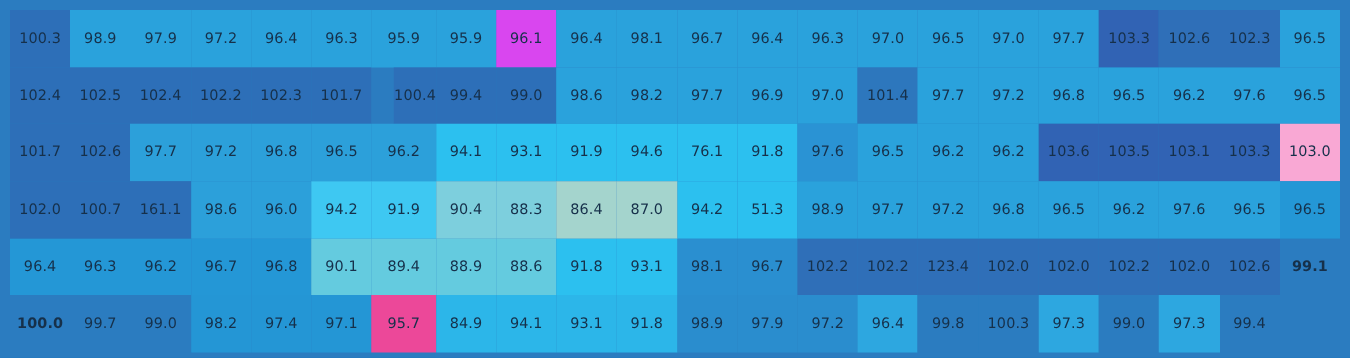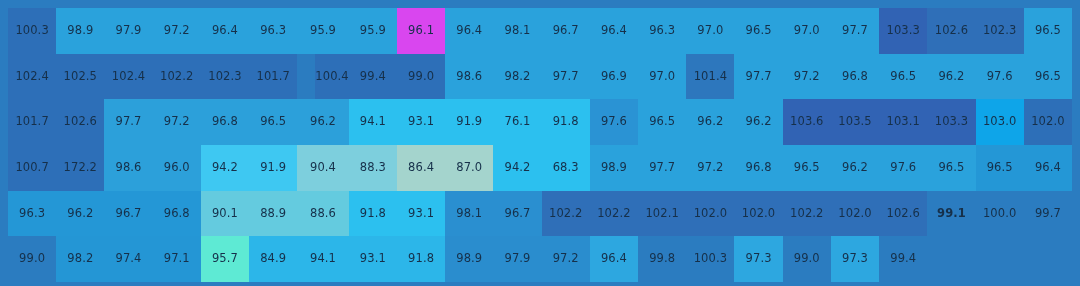--- a/index.html
+++ b/index.html
@@ -205,20 +205,23 @@
       <div class="hm-cell" style="background-color: rgb(44, 192, 239); color: rgb(22, 48, 74);">
         <span class="hm-val">94.1</span>
       </div>
       <div class="hm-cell" style="background-color: rgb(44, 192, 239); color: rgb(22, 48, 74);">
         <span class="hm-val">93.1</span>
       </div>
       <div class="hm-cell" style="background-color: rgb(44, 192, 239); color: rgb(22, 48, 74);">
         <span class="hm-val">91.9</span>
       </div>
       <div class="hm-cell" style="background-color: rgb(44, 192, 239); color: rgb(22, 48, 74);">
+        <span class="hm-val">94.6</span>
+      </div>
+      <div class="hm-cell" style="background-color: rgb(44, 192, 239); color: rgb(22, 48, 74);">
         <span class="hm-val">76.1</span>
       </div>
       <div class="hm-cell" style="background-color: rgb(44, 192, 239); color: rgb(22, 48, 74);">
         <span class="hm-val">91.8</span>
       </div>
       <div class="hm-cell" style="background-color: rgb(42, 147, 212); color: rgb(22, 48, 74);">
         <span class="hm-val">97.6</span>
       </div>
       <div class="hm-cell" style="background-color: rgb(42, 162, 220); color: rgb(22, 48, 74);">
         <span class="hm-val">96.5</span>
@@ -234,31 +237,31 @@
       </div>
       <div class="hm-cell" style="background-color: rgb(49, 99, 180); color: rgb(22, 48, 74);">
         <span class="hm-val">103.5</span>
       </div>
       <div class="hm-cell" style="background-color: rgb(49, 99, 180); color: rgb(22, 48, 74);">
         <span class="hm-val">103.1</span>
       </div>
       <div class="hm-cell" style="background-color: rgb(49, 99, 180); color: rgb(22, 48, 74);">
         <span class="hm-val">103.3</span>
       </div>
-      <div class="hm-cell" style="background-color: #0ea5e9; color: rgb(22, 48, 74);">
+      <div class="hm-cell" style="background-color: #f9a8d4; color: rgb(22, 48, 74);">
         <span class="hm-val">103.0</span>
       </div>
       <div class="hm-cell" style="background-color: rgb(45, 111, 184); color: rgb(22, 48, 74);">
         <span class="hm-val">102.0</span>
       </div>
       <div class="hm-cell" style="background-color: rgb(45, 111, 184); color: rgb(22, 48, 74);">
         <span class="hm-val">100.7</span>
       </div>
       <div class="hm-cell" style="background-color: rgb(45, 111, 184); color: rgb(22, 48, 74);">
-        <span class="hm-val">172.2</span>
+        <span class="hm-val">161.1</span>
       </div>
       <div class="hm-cell" style="background-color: rgb(44, 160, 218); color: rgb(22, 48, 74);">
         <span class="hm-val">98.6</span>
       </div>
       <div class="hm-cell" style="background-color: rgb(44, 160, 218); color: rgb(22, 48, 74);">
         <span class="hm-val">96.0</span>
       </div>
       <div class="hm-cell" style="background-color: rgb(62, 200, 242); color: rgb(22, 48, 74);">
         <span class="hm-val">94.2</span>
       </div>
@@ -274,21 +277,21 @@
       <div class="hm-cell" style="background-color: rgb(164, 212, 205); color: rgb(22, 48, 74);">
         <span class="hm-val">86.4</span>
       </div>
       <div class="hm-cell" style="background-color: rgb(164, 212, 205); color: rgb(22, 48, 74); align-items: center;">
         <span class="hm-val">87.0</span>
       </div>
       <div class="hm-cell" style="background-color: rgb(44, 192, 239); color: rgb(22, 48, 74);">
         <span class="hm-val">94.2</span>
       </div>
       <div class="hm-cell" style="background-color: rgb(44, 192, 239); color: rgb(22, 48, 74);">
-        <span class="hm-val">68.3</span>
+        <span class="hm-val">51.3</span>
       </div>
       <div class="hm-cell" style="background-color: rgb(42, 162, 220); color: rgb(22, 48, 74);">
         <span class="hm-val">98.9</span>
       </div>
       <div class="hm-cell" style="background-color: rgb(42, 162, 220); color: rgb(22, 48, 74);">
         <span class="hm-val">97.7</span>
       </div>
       <div class="hm-cell" style="background-color: rgb(42, 162, 220); color: rgb(22, 48, 74);">
         <span class="hm-val">97.2</span>
       </div>
@@ -322,20 +325,23 @@
       <div class="hm-cell" style="background-color: rgb(36, 151, 214); color: rgb(22, 48, 74);">
         <span class="hm-val">96.7</span>
       </div>
       <div class="hm-cell" style="background-color: rgb(36, 151, 214); color: rgb(22, 48, 74);">
         <span class="hm-val">96.8</span>
       </div>
       <div class="hm-cell" style="background-color: rgb(100, 203, 223); color: rgb(22, 48, 74);">
         <span class="hm-val">90.1</span>
       </div>
       <div class="hm-cell" style="background-color: rgb(100, 203, 223); color: rgb(22, 48, 74);">
+        <span class="hm-val">89.4</span>
+      </div>
+      <div class="hm-cell" style="background-color: rgb(100, 203, 223); color: rgb(22, 48, 74);">
         <span class="hm-val">88.9</span>
       </div>
       <div class="hm-cell" style="background-color: rgb(100, 203, 223); color: rgb(22, 48, 74);">
         <span class="hm-val">88.6</span>
       </div>
       <div class="hm-cell" style="background-color: rgb(44, 192, 239); color: rgb(22, 48, 74);">
         <span class="hm-val">91.8</span>
       </div>
       <div class="hm-cell" style="background-color: rgb(44, 192, 239); color: rgb(22, 48, 74);">
         <span class="hm-val">93.1</span>
@@ -346,59 +352,59 @@
       <div class="hm-cell" style="background-color: rgb(42, 143, 208); color: rgb(22, 48, 74);">
         <span class="hm-val">96.7</span>
       </div>
       <div class="hm-cell" style="background-color: rgb(47, 111, 184); color: rgb(22, 48, 74);">
         <span class="hm-val">102.2</span>
       </div>
       <div class="hm-cell" style="background-color: rgb(47, 111, 184); color: rgb(22, 48, 74);">
         <span class="hm-val">102.2</span>
       </div>
       <div class="hm-cell" style="background-color: rgb(47, 111, 184); color: rgb(22, 48, 74);">
-        <span class="hm-val">102.1</span>
+        <span class="hm-val">123.4</span>
       </div>
       <div class="hm-cell" style="background-color: rgb(47, 111, 184); color: rgb(22, 48, 74);">
         <span class="hm-val">102.0</span>
       </div>
       <div class="hm-cell" style="background-color: rgb(47, 111, 184); color: rgb(22, 48, 74);">
         <span class="hm-val">102.0</span>
       </div>
       <div class="hm-cell" style="background-color: rgb(47, 111, 184); color: rgb(22, 48, 74);">
         <span class="hm-val">102.2</span>
       </div>
       <div class="hm-cell" style="background-color: rgb(47, 111, 184); color: rgb(22, 48, 74);">
         <span class="hm-val">102.0</span>
       </div>
       <div class="hm-cell" style="background-color: rgb(47, 111, 184); color: rgb(22, 48, 74);">
         <span class="hm-val">102.6</span>
       </div>
       <div class="hm-cell" style="background-color: rgb(43, 124, 192); color: rgb(22, 48, 74); font-weight: bold;">
         <span class="hm-val">99.1</span>
       </div>
-      <div class="hm-cell" style="background-color: rgb(43, 124, 192); color: rgb(22, 48, 74);">
+      <div class="hm-cell" style="background-color: rgb(43, 124, 192); color: rgb(22, 48, 74); font-weight: bold;">
         <span class="hm-val">100.0</span>
       </div>
       <div class="hm-cell" style="background-color: rgb(43, 124, 192); color: rgb(22, 48, 74);">
         <span class="hm-val">99.7</span>
       </div>
       <div class="hm-cell" style="background-color: rgb(43, 124, 192); color: rgb(22, 48, 74);">
         <span class="hm-val">99.0</span>
       </div>
       <div class="hm-cell" style="background-color: rgb(36, 150, 213); color: rgb(22, 48, 74);">
         <span class="hm-val">98.2</span>
       </div>
       <div class="hm-cell" style="background-color: rgb(36, 150, 213); color: rgb(22, 48, 74);">
         <span class="hm-val">97.4</span>
       </div>
       <div class="hm-cell" style="background-color: rgb(36, 150, 213); color: rgb(22, 48, 74);">
         <span class="hm-val">97.1</span>
       </div>
-      <div class="hm-cell" style="background-color: #5eead4; color: rgb(22, 48, 74);">
+      <div class="hm-cell" style="background-color: #ec4899; color: rgb(22, 48, 74);">
         <span class="hm-val">95.7</span>
       </div>
       <div class="hm-cell" style="background-color: rgb(44, 182, 233); color: rgb(22, 48, 74);">
         <span class="hm-val">84.9</span>
       </div>
       <div class="hm-cell" style="background-color: rgb(44, 182, 233); color: rgb(22, 48, 74);">
         <span class="hm-val">94.1</span>
       </div>
       <div class="hm-cell" style="background-color: rgb(44, 182, 233); color: rgb(22, 48, 74);">
         <span class="hm-val">93.1</span>

